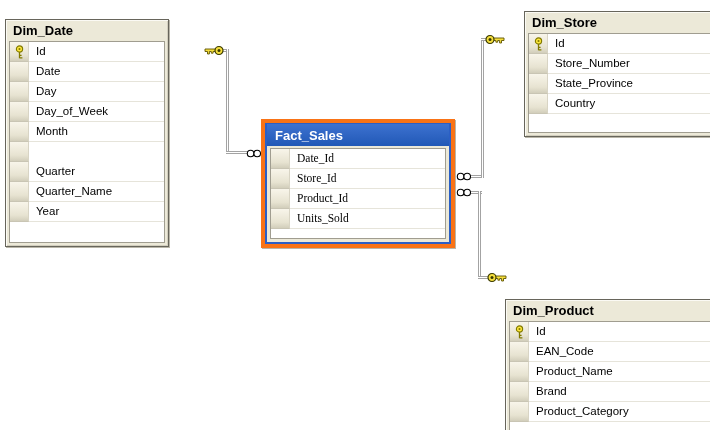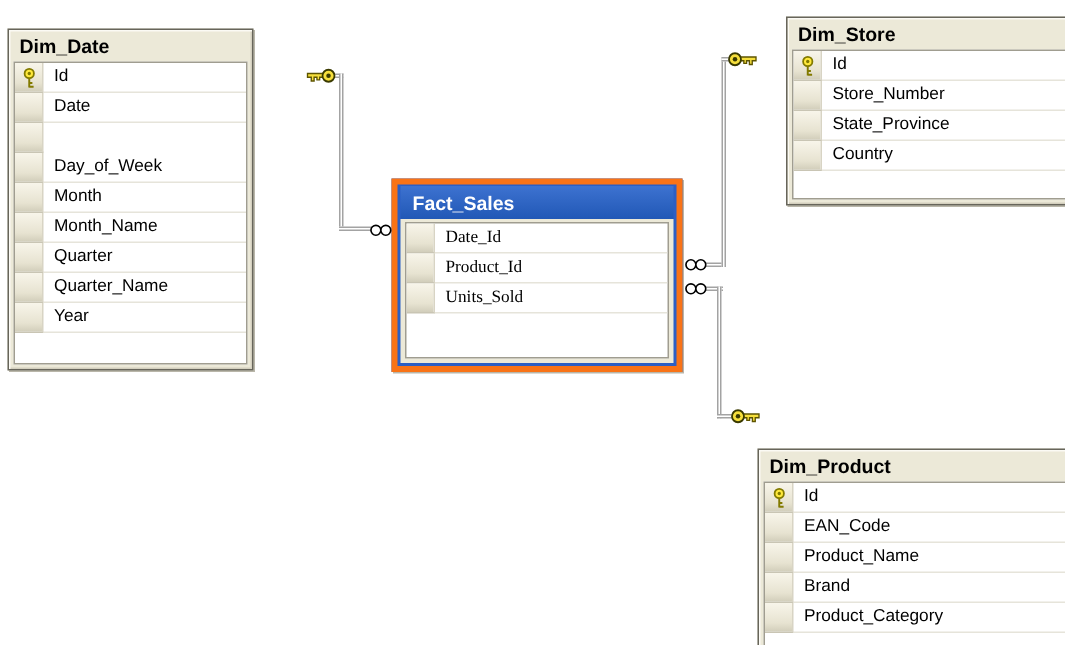--- a/index.html
+++ b/index.html
@@ -142,32 +142,32 @@
           </svg>
         </div>
         <div class="col-name">Id</div>
       </div>
       <div class="row">
         <div class="sel-cell"></div>
         <div class="col-name">Date</div>
       </div>
       <div class="row">
         <div class="sel-cell"></div>
+        <div class="col-name">Day</div>
       </div>
       <div class="row">
         <div class="sel-cell"></div>
         <div class="col-name">Day_of_Week</div>
       </div>
       <div class="row">
         <div class="sel-cell"></div>
         <div class="col-name">Month</div>
       </div>
       <div class="row">
         <div class="sel-cell"></div>
-        <div class="col-name">Month_Name</div>
       </div>
       <div class="row">
         <div class="sel-cell"></div>
         <div class="col-name">Quarter</div>
       </div>
       <div class="row">
         <div class="sel-cell"></div>
         <div class="col-name">Quarter_Name</div>
       </div>
       <div class="row">
@@ -177,20 +177,24 @@
     </div>
 </div>
 
 <div class="tbl-selected" id="tbl-fact_sales">
   <div class="hdr-sel">Fact_Sales</div>
   <div class="inner">
     <div class="grid">
         <div class="row">
           <div class="sel-cell"></div>
           <div class="col-name">Date_Id</div>
+        </div>
+        <div class="row">
+          <div class="sel-cell"></div>
+          <div class="col-name">Store_Id</div>
         </div>
         <div class="row">
           <div class="sel-cell"></div>
           <div class="col-name">Product_Id</div>
         </div>
         <div class="row">
           <div class="sel-cell"></div>
           <div class="col-name">Units_Sold</div>
         </div>
       </div>

